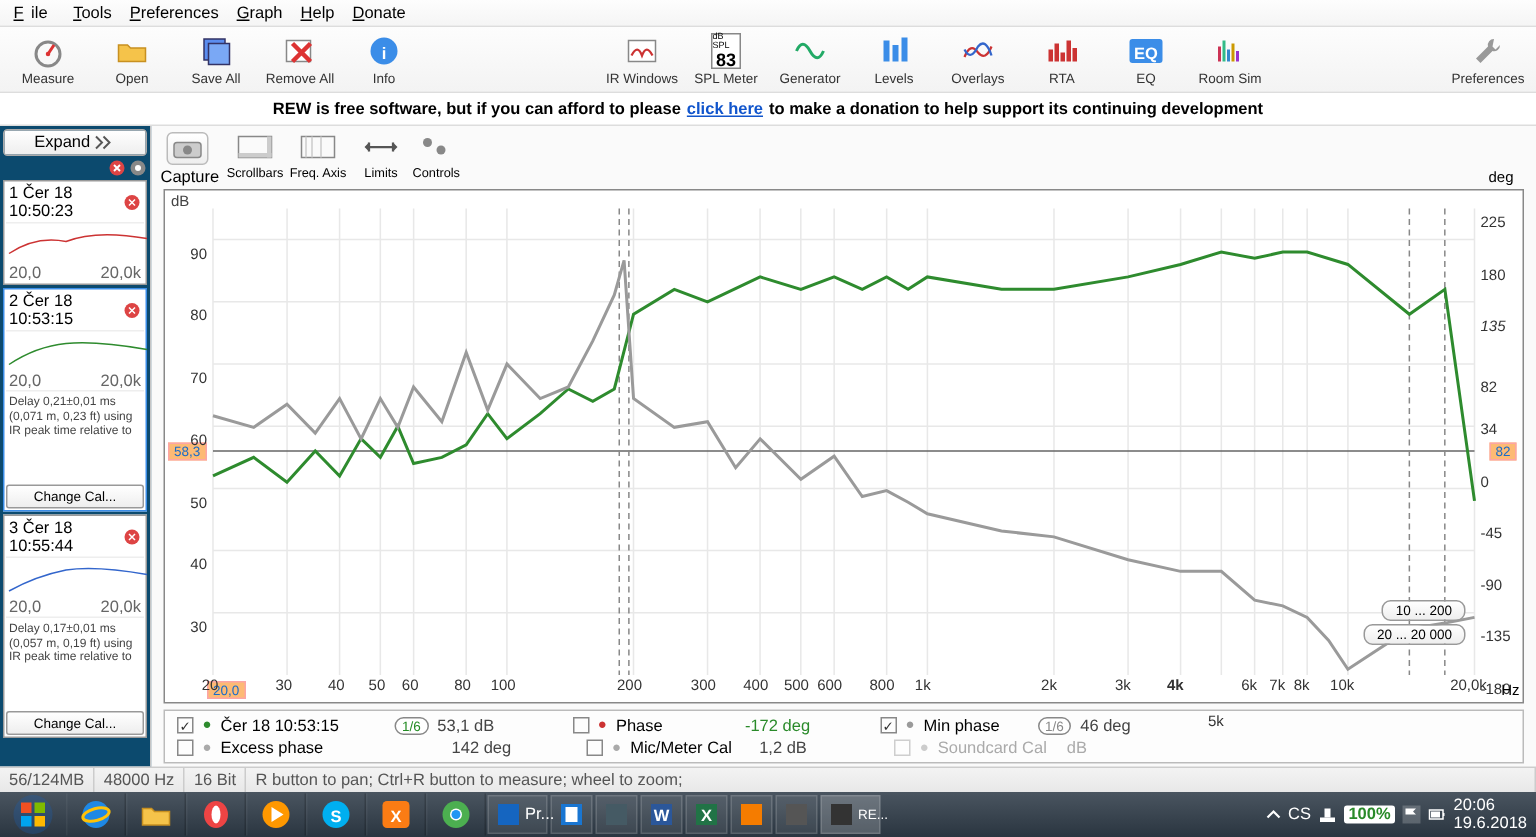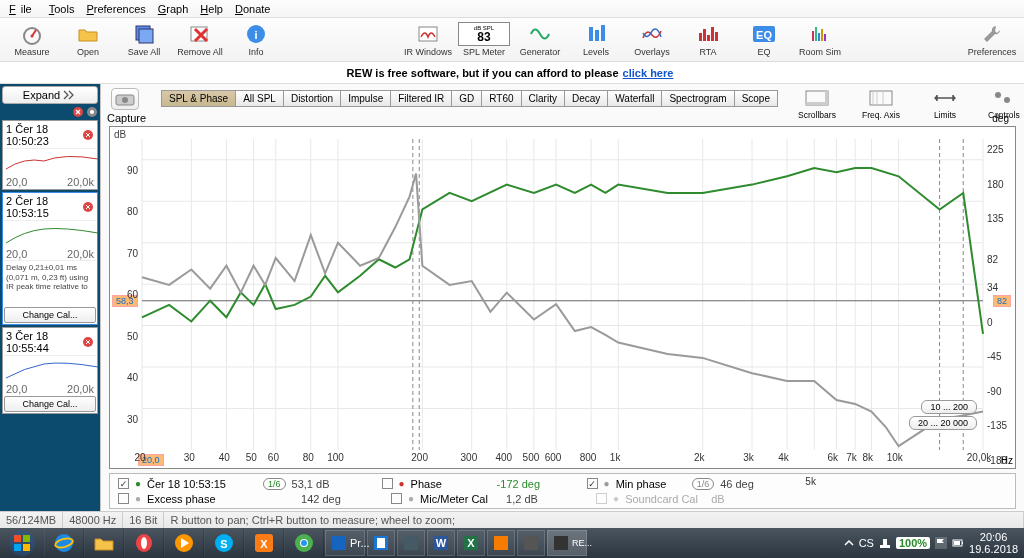--- a/index.html
+++ b/index.html
@@ -23,33 +23,33 @@
 
 
 .main { position:absolute; top:84px; left:0; right:0; bottom:47px; display:flex; }
 .sidebar { width:101px; background:#0c4a6e; border-right:1px solid #c5c5c5; display:flex; flex-direction:column; padding:2px;}
 .expandbtn { height:18px; border:1px solid #aaa; border-radius:3px; background:linear-gradient(#fff,#eee); font-size:10px; display:flex; align-items:center; justify-content:center; gap:3px; margin-bottom:2px;}
 .thumb { border:1px solid #999; background:#fff; margin-bottom:2px; padding:1px; position:relative;}
 .thumb .title { font-size:8px; padding:1px 2px; display:flex; justify-content:space-between; align-items:center;}
 .thumb .minichart { height:28px; background:#fff; position:relative; border-top:1px solid #eee;}
 .thumb .axis { font-size:7px; color:#666; display:flex; justify-content:space-between; padding:0 2px;}
 .thumb .info { font-size:8px; color:#444; padding:2px 2px; line-height:1.2; border-top:1px solid #eee; height:46px; overflow:hidden;}
-.changecal { height:16px; border:1px solid #999; border-radius:2px; background:linear-gradient(#fff,#eee); font-size:9px; display:flex; align-items:center; justify-content:center; margin-top:1px;}
+.changecal { height:16px; border:1px solid #999; border-radius:2px; background:linear-gradient(#fff,#eee); font-size:9px; display:flex; align-items:center; justify-content:center; margin-top:17px;}
 .miniicon { width:12px; height:12px; display:inline-block;}
 
 
 .rightarea { flex:1; display:flex; flex-direction:column; position:relative; background:#fafafa;}
 .rightbar { height:42px; display:flex; align-items:flex-start; padding:4px 6px 0 6px; gap:6px;}
 .capturebtn { width:36px; text-align:center;}
 .capturebtn .ico { width:28px; height:22px; border:1px solid #bbb; border-radius:4px; background:linear-gradient(#fff,#eee); margin:0 auto 2px; display:flex; align-items:center; justify-content:center;}
 .tabstrip { display:flex; gap:0; flex:1; justify-content:center; margin-top:2px;}
 .tab { padding:2px 7px; border:1px solid #999; background:linear-gradient(#fff,#e8e8e8); font-size:10px; border-right:none;}
 .tab:last-child { border-right:1px solid #999;}
 .tab.active { background:linear-gradient(#d8c8a8,#c8b890); }
-.viewctrls { display:flex; gap:22px;}
+.viewctrls { display:flex; gap:0;}
 .viewctrl { width:42px; text-align:center;}
 .viewctrl .ico { width:28px; height:20px; margin:0 auto 2px; display:flex; align-items:center; justify-content:center;}
 .viewctrl .lbl { font-size:8.5px;}
 
 
 .chartwrap { flex:1; position:relative; margin:0 8px 4px 8px; background:#fff; border:1px solid #888;}
 .chartwrap canvas, .chartwrap svg { position:absolute; top:0; left:0; }
 .ylabel { position:absolute; left:4px; top:2px; font-size:10px; color:#444;}
 .yticks { position:absolute; left:0; top:10px; bottom:20px; width:30px;}
 .ytick { position:absolute; right:2px; font-size:10px; color:#333; transform:translateY(-50%);}
@@ -73,21 +73,21 @@
 
 .appstatus { position:absolute; bottom:30px; left:0; right:0; height:17px; background:linear-gradient(#f3f3f3,#e8e8e8); border-top:1px solid #ccc; display:flex; align-items:center; font-size:10px; color:#555;}
 .appstatus .cell { padding:0 6px; border-right:1px solid #ccc; height:100%; display:flex; align-items:center;}
 
 
 .taskbar { position:absolute; bottom:0; left:0; right:0; height:30px; background:linear-gradient(#4a5560,#2a3540); display:flex; align-items:center;}
 .startbtn { width:44px; height:30px; display:flex; align-items:center; justify-content:center;}
 .taskico { width:40px; height:28px; display:flex; align-items:center; justify-content:center; border-left:1px solid rgba(255,255,255,0.05); border-right:1px solid rgba(0,0,0,0.2);}
 .tasklabel { height:26px; padding:0 6px; margin:0 1px; background:rgba(255,255,255,0.08); border:1px solid rgba(255,255,255,0.15); display:flex; align-items:center; color:#fff; gap:4px; font-size:10px; max-width:40px;}
 .tray { margin-left:auto; display:flex; align-items:center; height:100%; gap:5px; padding:0 6px; color:#fff; font-size:10px;}
-.tray .clock { text-align:center; line-height:1.1; font-size:10px;}
+.tray .clock { text-align:left; line-height:1.1; font-size:10px;}
 
 svg { overflow:visible; }
 </style>
 </head>
 <body>
 
 <div class="menubar">
   <span><u>F</u><span>ile</span></span>
   <span><u>T</u>ools</span>
   <span><u>P</u>references</span>
@@ -146,21 +146,21 @@
   <div class="toolbtn">
     <div class="ico">
         <svg width="22" height="22">
           <rect x="2" y="4" width="18" height="14" fill="#fff" stroke="#888"></rect>
           <path d="M4 14 Q8 6 11 14 Q14 6 18 14" fill="none" stroke="#c33" stroke-width="1.5"></path>
         </svg>
       </div>
     <div class="lbl">IR Windows</div>
   </div>
   <div class="toolbtn">
-    <div class="ico" style="flex-direction:column;border:1px solid #888;width:52px;height:24px;background:#fff;">
+    <div class="ico" style="flex-direction:column;border:1px solid #888;width:20px;height:24px;background:#fff;">
       <div style="font-size:6px;line-height:1;">dB SPL</div>
       <div style="font-size:12px;font-weight:bold;line-height:1;">83</div>
     </div>
     <div class="lbl">SPL Meter</div>
   </div>
   <div class="toolbtn">
     <div class="ico">
         <svg width="22" height="22">
           <path d="M2 11 Q6 2 11 11 Q16 20 20 11" fill="none" stroke="#2a6" stroke-width="2"></path>
         </svg>
@@ -226,20 +226,21 @@
           <path d="M15 3a4 4 0 0 0-4 5L3 16l3 3 8-8a4 4 0 0 0 5-4l-3 3-2-2z" fill="#999"></path>
         </svg>
       </div>
     <div class="lbl">Preferences</div>
   </div>
 </div>
 
 <div class="donate">
   <span>REW is free software, but if you can afford to please </span>
   <a>click here</a>
+  <span> to make a donation to help support its continuing development</span>
 </div>
 
 <div class="main">
 
   <div class="sidebar">
     <div class="expandbtn">
       <span>Expand</span>
       <svg width="14" height="10">
           <path d="M1 1l4 4-4 4M6 1l4 4-4 4" fill="none" stroke="#555" stroke-width="1.3"></path>
         </svg>
@@ -300,48 +301,36 @@
             <path d="M4 4l4 4M8 4l-4 4" stroke="#fff"></path>
           </svg>
       </div>
       <div class="minichart"><svg width="96" height="28">
             <path d="M2 22 Q20 12 40 8 Q60 5 94 11" fill="none" stroke="#36c" stroke-width="1"></path>
           </svg></div>
       <div class="axis">
           <span>20,0</span>
           <span>20,0k</span>
         </div>
+      <div class="info">Delay 0,17±0,01 ms (0,057 m, 0,19 ft)
+using IR peak time relative to</div>
       <div class="changecal">Change Cal...</div>
     </div>
   </div>
 
   <div class="rightarea">
     <div class="rightbar">
       <div class="capturebtn">
         <div class="ico">
             <svg width="20" height="14">
               <rect x="1" y="3" width="18" height="10" rx="2" fill="#ccc" stroke="#888"></rect>
               <circle cx="10" cy="8" r="3" fill="#888"></circle>
             </svg>
           </div>
         <div class="lbl">Capture</div>
-      </div>
-      <div class="tabstrip">
-        <div class="tab active">SPL &amp; Phase</div>
-        <div class="tab">All SPL</div>
-        <div class="tab">Distortion</div>
-        <div class="tab">Impulse</div>
-        <div class="tab">Filtered IR</div>
-        <div class="tab">GD</div>
-        <div class="tab">RT60</div>
-        <div class="tab">Clarity</div>
-        <div class="tab">Decay</div>
-        <div class="tab">Waterfall</div>
-        <div class="tab">Spectrogram</div>
-        <div class="tab">Scope</div>
       </div>
       <div class="viewctrls">
         <div class="viewctrl">
             <div class="ico">
               <svg width="24" height="16">
                 <rect x="1" y="1" width="22" height="14" fill="none" stroke="#888"></rect>
                 <rect x="1" y="12" width="22" height="3" fill="#ccc"></rect>
                 <rect x="20" y="1" width="3" height="14" fill="#ccc"></rect>
               </svg>
             </div>
@@ -436,42 +425,42 @@
           <div class="ytick" style="top: 32.7333px;">90</div>
         </div>
       <div class="y2ticks" id="y2ticks">
           <div class="y2tick" style="top: 323px;">-180</div>
           <div class="y2tick" style="top: 288.444px;">-135</div>
           <div class="y2tick" style="top: 253.889px;">-90</div>
           <div class="y2tick" style="top: 219.333px;">-45</div>
           <div class="y2tick" style="top: 184.778px;">0</div>
           <div class="y2tick" style="top: 150.222px;">34</div>
           <div class="y2tick" style="top: 121.81px;">82</div>
-          <div class="y2tick" style="top: 81.1111px;">135</div>
+          <div class="y2tick" style="top: 81.1111px; font-style: italic;">135</div>
           <div class="y2tick" style="top: 46.5556px;">180</div>
           <div class="y2tick" style="top: 12px;">225</div>
         </div>
       <div class="xticks" id="xticks">
           <div class="xtick" style="left: 0px;">20</div>
           <div class="xtick" style="left: 49.2469px;">30</div>
           <div class="xtick" style="left: 84.1881px;">40</div>
           <div class="xtick" style="left: 111.291px;">50</div>
           <div class="xtick" style="left: 133.435px;">60</div>
           <div class="xtick" style="left: 168.376px;">80</div>
           <div class="xtick" style="left: 195.479px;">100</div>
           <div class="xtick" style="left: 279.667px;">200</div>
           <div class="xtick" style="left: 328.914px;">300</div>
           <div class="xtick" style="left: 363.855px;">400</div>
           <div class="xtick" style="left: 390.957px;">500</div>
           <div class="xtick" style="left: 413.102px;">600</div>
           <div class="xtick" style="left: 448.043px;">800</div>
           <div class="xtick" style="left: 475.145px;">1k</div>
           <div class="xtick" style="left: 559.333px;">2k</div>
           <div class="xtick" style="left: 608.58px;">3k</div>
-          <div class="xtick" style="left: 643.521px;">4k</div>
+          <div class="xtick" style="left: 643.521px; font-weight: bold;">4k</div>
           <div class="xtick" style="left: 670.624px; margin-top: 24px;">5k</div>
           <div class="xtick" style="left: 692.768px;">6k</div>
           <div class="xtick" style="left: 711.491px;">7k</div>
           <div class="xtick" style="left: 727.709px;">8k</div>
           <div class="xtick" style="left: 754.812px;">10k</div>
           <div class="xtick" style="left: 839px;">20,0k</div>
         </div>
       <div style="position:absolute;right:2px;bottom:2px;font-size:10px;">Hz</div>
     </div>
 

